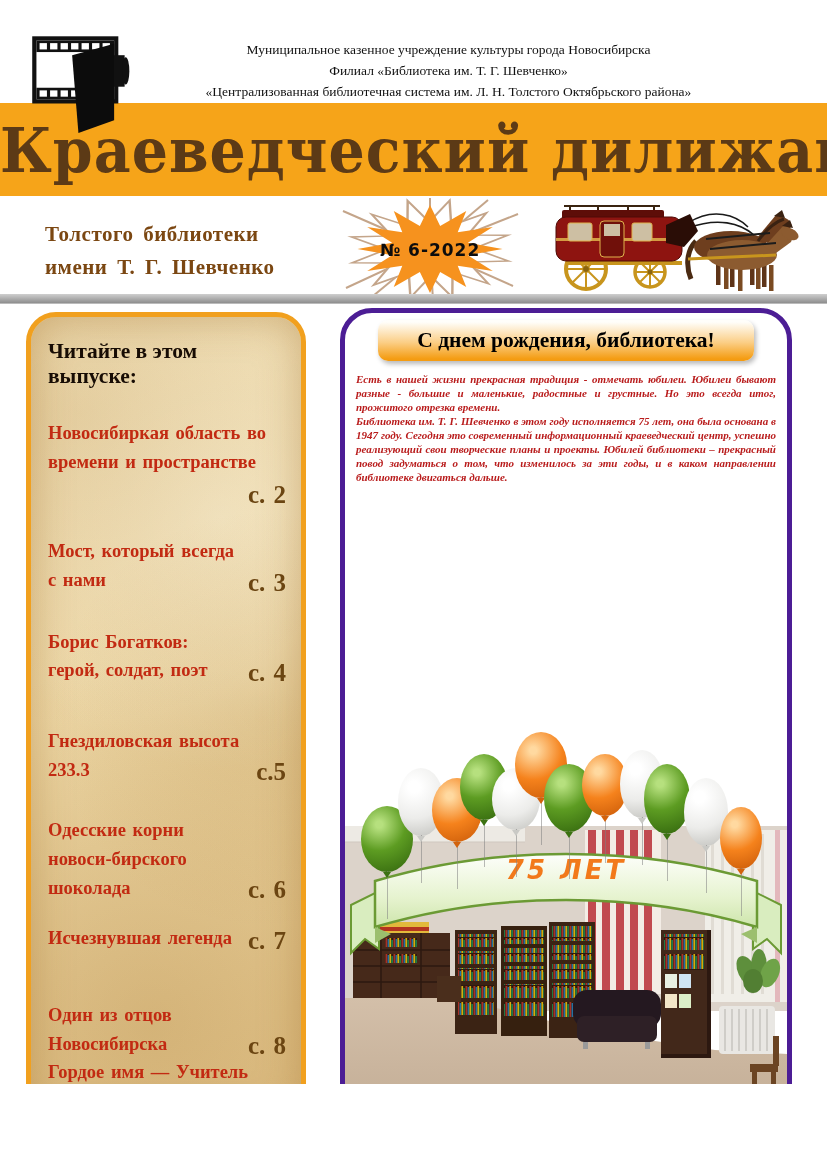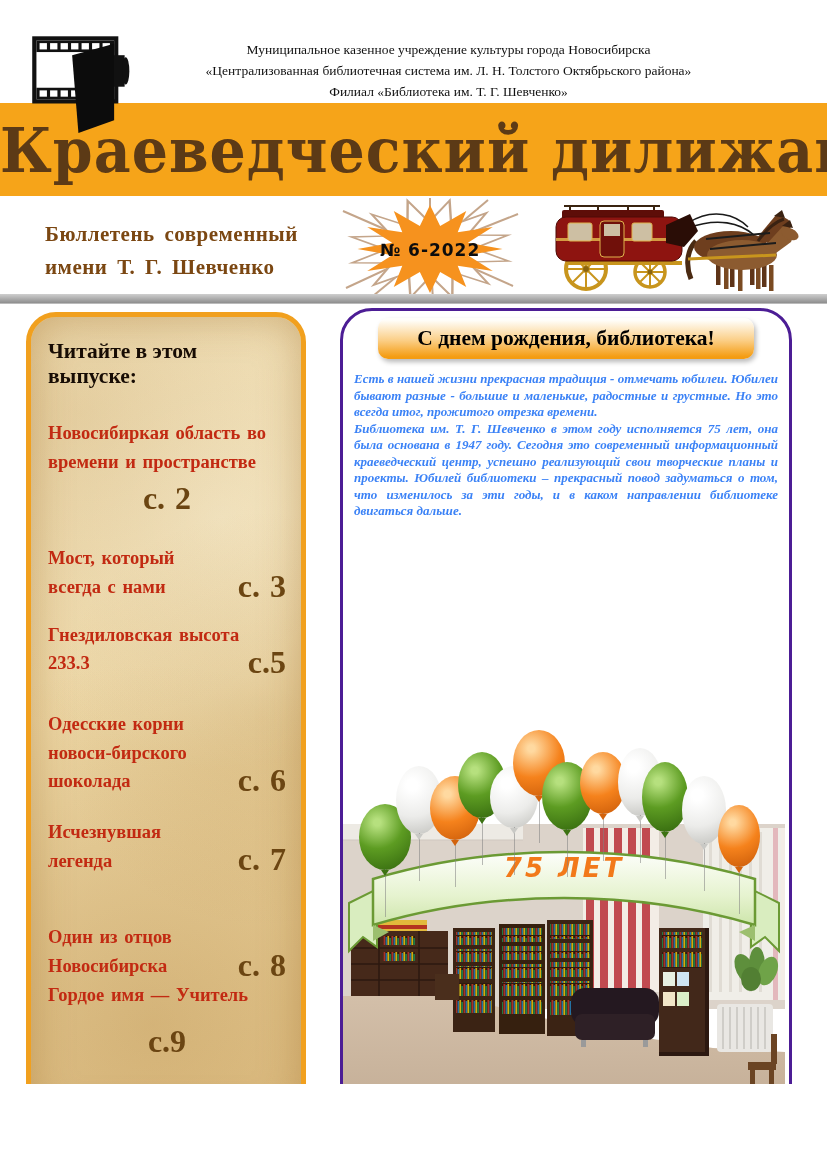--- a/index.html
+++ b/index.html
@@ -32,39 +32,39 @@
      background:
        radial-gradient(circle at 18% 12%, rgba(165,115,40,.20), transparent 42%),
        radial-gradient(circle at 85% 50%, rgba(165,115,40,.16), transparent 45%),
        radial-gradient(circle at 45% 88%, rgba(150,100,30,.24), transparent 50%),
        radial-gradient(circle at 70% 25%, rgba(255,250,230,.5), transparent 40%),
        linear-gradient(160deg,#F4E4BC,#ECD5A2 55%,#E5C78D);
      box-shadow:inset 0 0 42px rgba(150,95,20,.38);
      padding:22px 15px 0 17px;}
   .toc-head{font-size:21.5px;font-weight:bold;color:#170c04;margin:0 0 30px 0;}
   .toc-item{color:#C22A12;font-weight:bold;font-size:18.5px;line-height:1.55;word-spacing:2px;}
-  .toc-item .pg{color:#6B4512;font-size:32px;line-height:1;white-space:nowrap;text-align:center;}
+  .toc-item .pg{color:#6B4512;font-size:25px;line-height:1;white-space:nowrap;}
   .toc-flex{display:flex;justify-content:space-between;align-items:flex-end;}
   .toc-flex .pg{margin-left:6px;}
   .pg-line{display:block;text-align:right;margin-top:6px;}
-  .mb1{margin-bottom:30px}.mb2{margin-bottom:19px}.mb3{margin-bottom:42px}
+  .mb1{margin-bottom:30px}.mb2{margin-bottom:33px}.mb3{margin-bottom:42px}
   .mb4{margin-bottom:32px}.mb5{margin-bottom:22px}.mb6{margin-bottom:48px}
   .mb7{}
   .pg-gap{margin-top:16px;}
 
   
   .main-panel{position:absolute;top:308px;left:340px;width:452px;height:822px;
-      border:3px solid #4c1d95;border-radius:32px;box-sizing:border-box;
+      border:5px solid #4c1d95;border-radius:32px;box-sizing:border-box;
       background:#fff;overflow:hidden;}
   .pill{position:relative;margin:7px auto 0;width:376px;height:41px;border-radius:10px;
       background:linear-gradient(#FFFEFA 5%,#FBCE85 55%,#F49C12 95%);
       box-shadow:2px 3px 5px rgba(0,0,0,.28);
       text-align:center;font-size:21.5px;font-weight:bold;color:#000;line-height:41px;}
-  .article-text{margin:12px 11px 0;color:#3b82f6;font-style:italic;font-weight:bold;
-      font-size:13px;line-height:1.27;text-align:justify;}
+  .article-text{margin:12px 11px 0;color:#b91c1c;font-style:italic;font-weight:bold;
+      font-size:11px;line-height:1.27;text-align:justify;}
   .article-text p{margin:0;}
 
   
   .photo{position:absolute;top:513px;left:0;width:442px;height:299px;z-index:1;}
 
   
   .ribbon{position:absolute;top:520px;left:0;width:442px;height:130px;z-index:4;}
 
   
   .balloons{position:absolute;inset:0;z-index:5;pointer-events:none;}
@@ -107,30 +107,30 @@
         <rect x="59" y="57.5" width="7" height="6"></rect>
       <rect x="69" y="57.5" width="7" height="6"></rect>
     </g>
     <rect x="80" y="24" width="10" height="30" fill="#111"></rect>
     <ellipse cx="91" cy="39" rx="3.5" ry="13" fill="#111"></ellipse>
     <polygon points="40,24 80,13 80,86 46,98" fill="#0c0c0c"></polygon>
   </svg>
 
   <div class="hdr-text">
     <div>Муниципальное казенное учреждение культуры города Новосибирска</div>
+    <div>Филиал «Библиотека им. Т. Г. Шевченко»</div>
     <div>«Централизованная библиотечная система им. Л. Н. Толстого Октябрьского района»</div>
-    <div>Филиал «Библиотека им. Т. Г. Шевченко»</div>
   </div>
 
   <div class="banner">
     <div class="mast-title">Краеведческий дилижанс</div>
   </div>
 
   <div class="bulletin">
-    <div>Бюллетень современный</div>
+    <div>Толстого библиотеки</div>
     <div>имени Т. Г. Шевченко</div>
   </div>
 
   <svg class="starburst" viewBox="0 0 185 106">
     <g stroke="#C4A58A" stroke-width="2">
       <line x1="92" y1="53" x2="180" y2="18"></line>
         <line x1="92" y1="53" x2="175" y2="90"></line>
       <line x1="92" y1="53" x2="5" y2="15"></line>
         <line x1="92" y1="53" x2="8" y2="92"></line>
       <line x1="92" y1="53" x2="92" y2="2"></line>
@@ -219,20 +219,24 @@
     <div class="toc-head">Читайте в этом выпуске:</div>
 
     <div class="toc-item mb1">
       <span>Новосибиркая область во времени и пространстве</span>
       <span class="pg pg-line">с. 2</span>
     </div>
     <div class="toc-item toc-flex mb2">
       <span>Мост, который всегда с нами</span>
       <span class="pg">с. 3</span>
     </div>
+    <div class="toc-item toc-flex mb3">
+      <span>Борис Богатков: герой, солдат, поэт</span>
+      <span class="pg">с. 4</span>
+    </div>
     <div class="toc-item toc-flex mb4">
       <span>Гнездиловская высота 233.3</span>
       <span class="pg">с.5</span>
     </div>
     <div class="toc-item toc-flex mb5">
       <span>Одесские корни новоси-бирского шоколада</span>
       <span class="pg">с. 6</span>
     </div>
     <div class="toc-item toc-flex mb6">
       <span>Исчезнувшая легенда</span>

